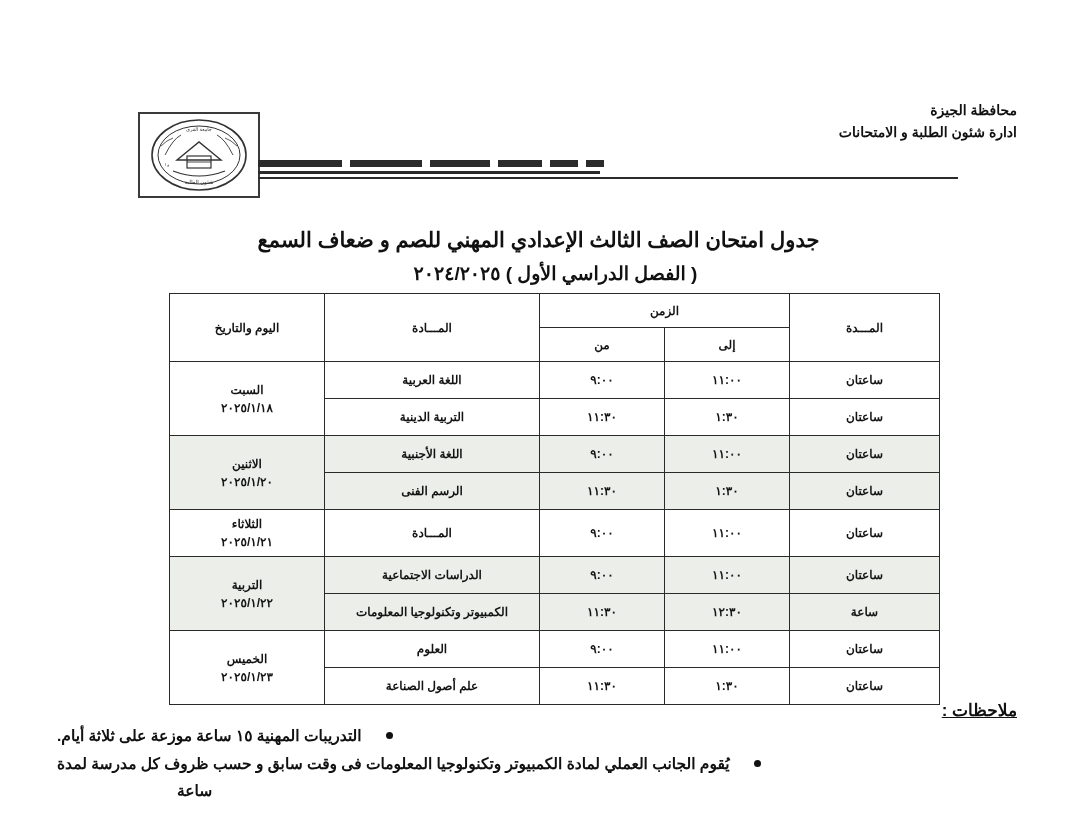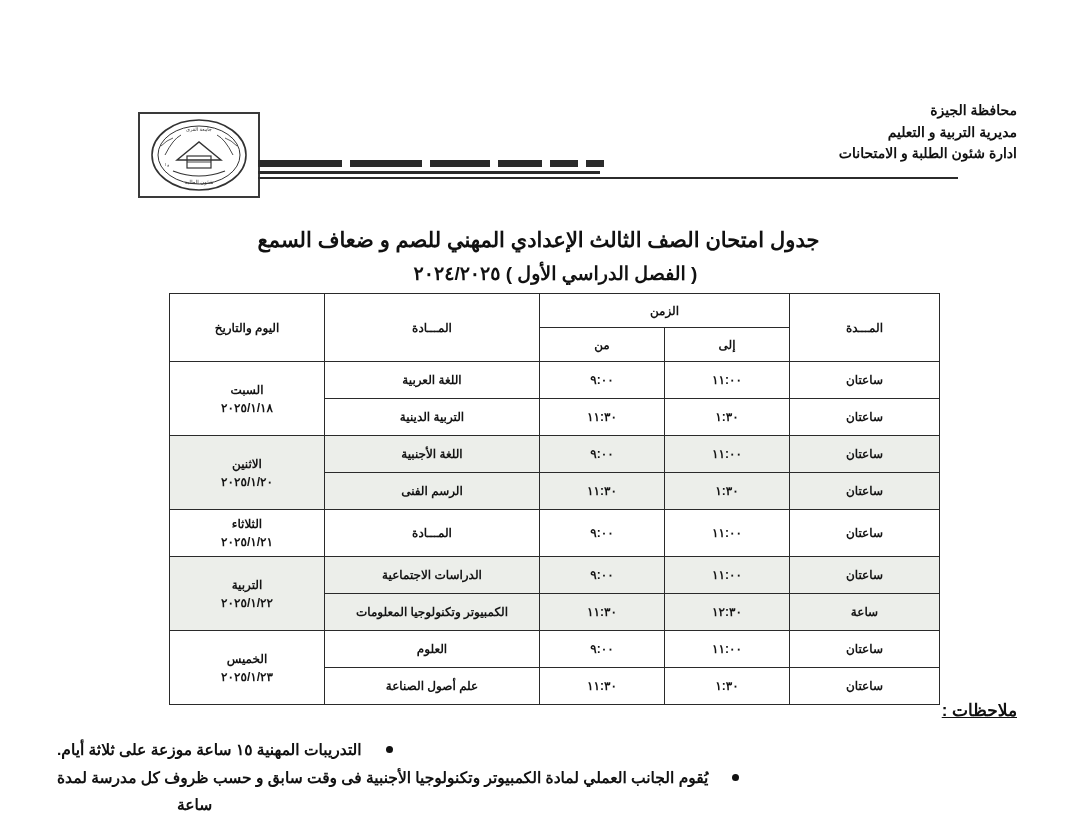--- a/index.html
+++ b/index.html
@@ -134,21 +134,21 @@
     position: absolute;
     top: 700px;
     right: 60px;
     width: 960px;
     text-align: right;
   }
   .notes-title {
     font-size: 17px;
     font-weight: bold;
     text-decoration: underline;
-    margin-bottom: 16px;
+    margin-bottom: 2px;
   }
   .notes ul {
     list-style: none;
     margin: 0;
     padding: 0;
   }
   .notes li {
     font-size: 15.5px;
     font-weight: bold;
     line-height: 1.7;
@@ -173,21 +173,20 @@
   .note-text { flex: 0 1 auto; text-align: right; }
   .note-text .cont { display: block; text-align: left; padding-left: 120px; }
 </style>
 </head>
 <body>
 
 <div class="header">
 
   <div class="header-text">
     <div>محافظة الجيزة</div>
-    <div>مديرية التربية و التعليم</div>
     <div>ادارة شئون الطلبة و الامتحانات</div>
   </div>
 
   <div class="logo-box">
     <div class="logo-inner">
       <svg width="112" height="78" viewBox="0 0 112 78" aria-hidden="true">
         <ellipse cx="56" cy="39" rx="47" ry="35" fill="none" stroke="#333" stroke-width="1.6"></ellipse>
         <ellipse cx="56" cy="39" rx="41" ry="29" fill="none" stroke="#333" stroke-width="1"></ellipse>
 
         <path d="M34 44 L56 26 L78 44 Z" fill="none" stroke="#333" stroke-width="1.4"></path>
@@ -331,19 +330,19 @@
     <li>
       <div class="note-row">
         <span class="bullet"></span>
         <span class="note-text">التدريبات المهنية ١٥ ساعة موزعة على ثلاثة أيام.</span>
       </div>
     </li>
     <li>
       <div class="note-row">
         <span class="bullet"></span>
         <span class="note-text">
-          <span>يُقوم الجانب العملي لمادة الكمبيوتر وتكنولوجيا الأجنبية فى وقت سابق و حسب ظروف كل مدرسة لمدة</span>
+          <span>يُقوم الجانب العملي لمادة الكمبيوتر وتكنولوجيا المعلومات فى وقت سابق و حسب ظروف كل مدرسة لمدة</span>
           <span class="cont">ساعة</span>
         </span>
       </div>
     </li>
   </ul>
 </div>
 
 </body></html>

